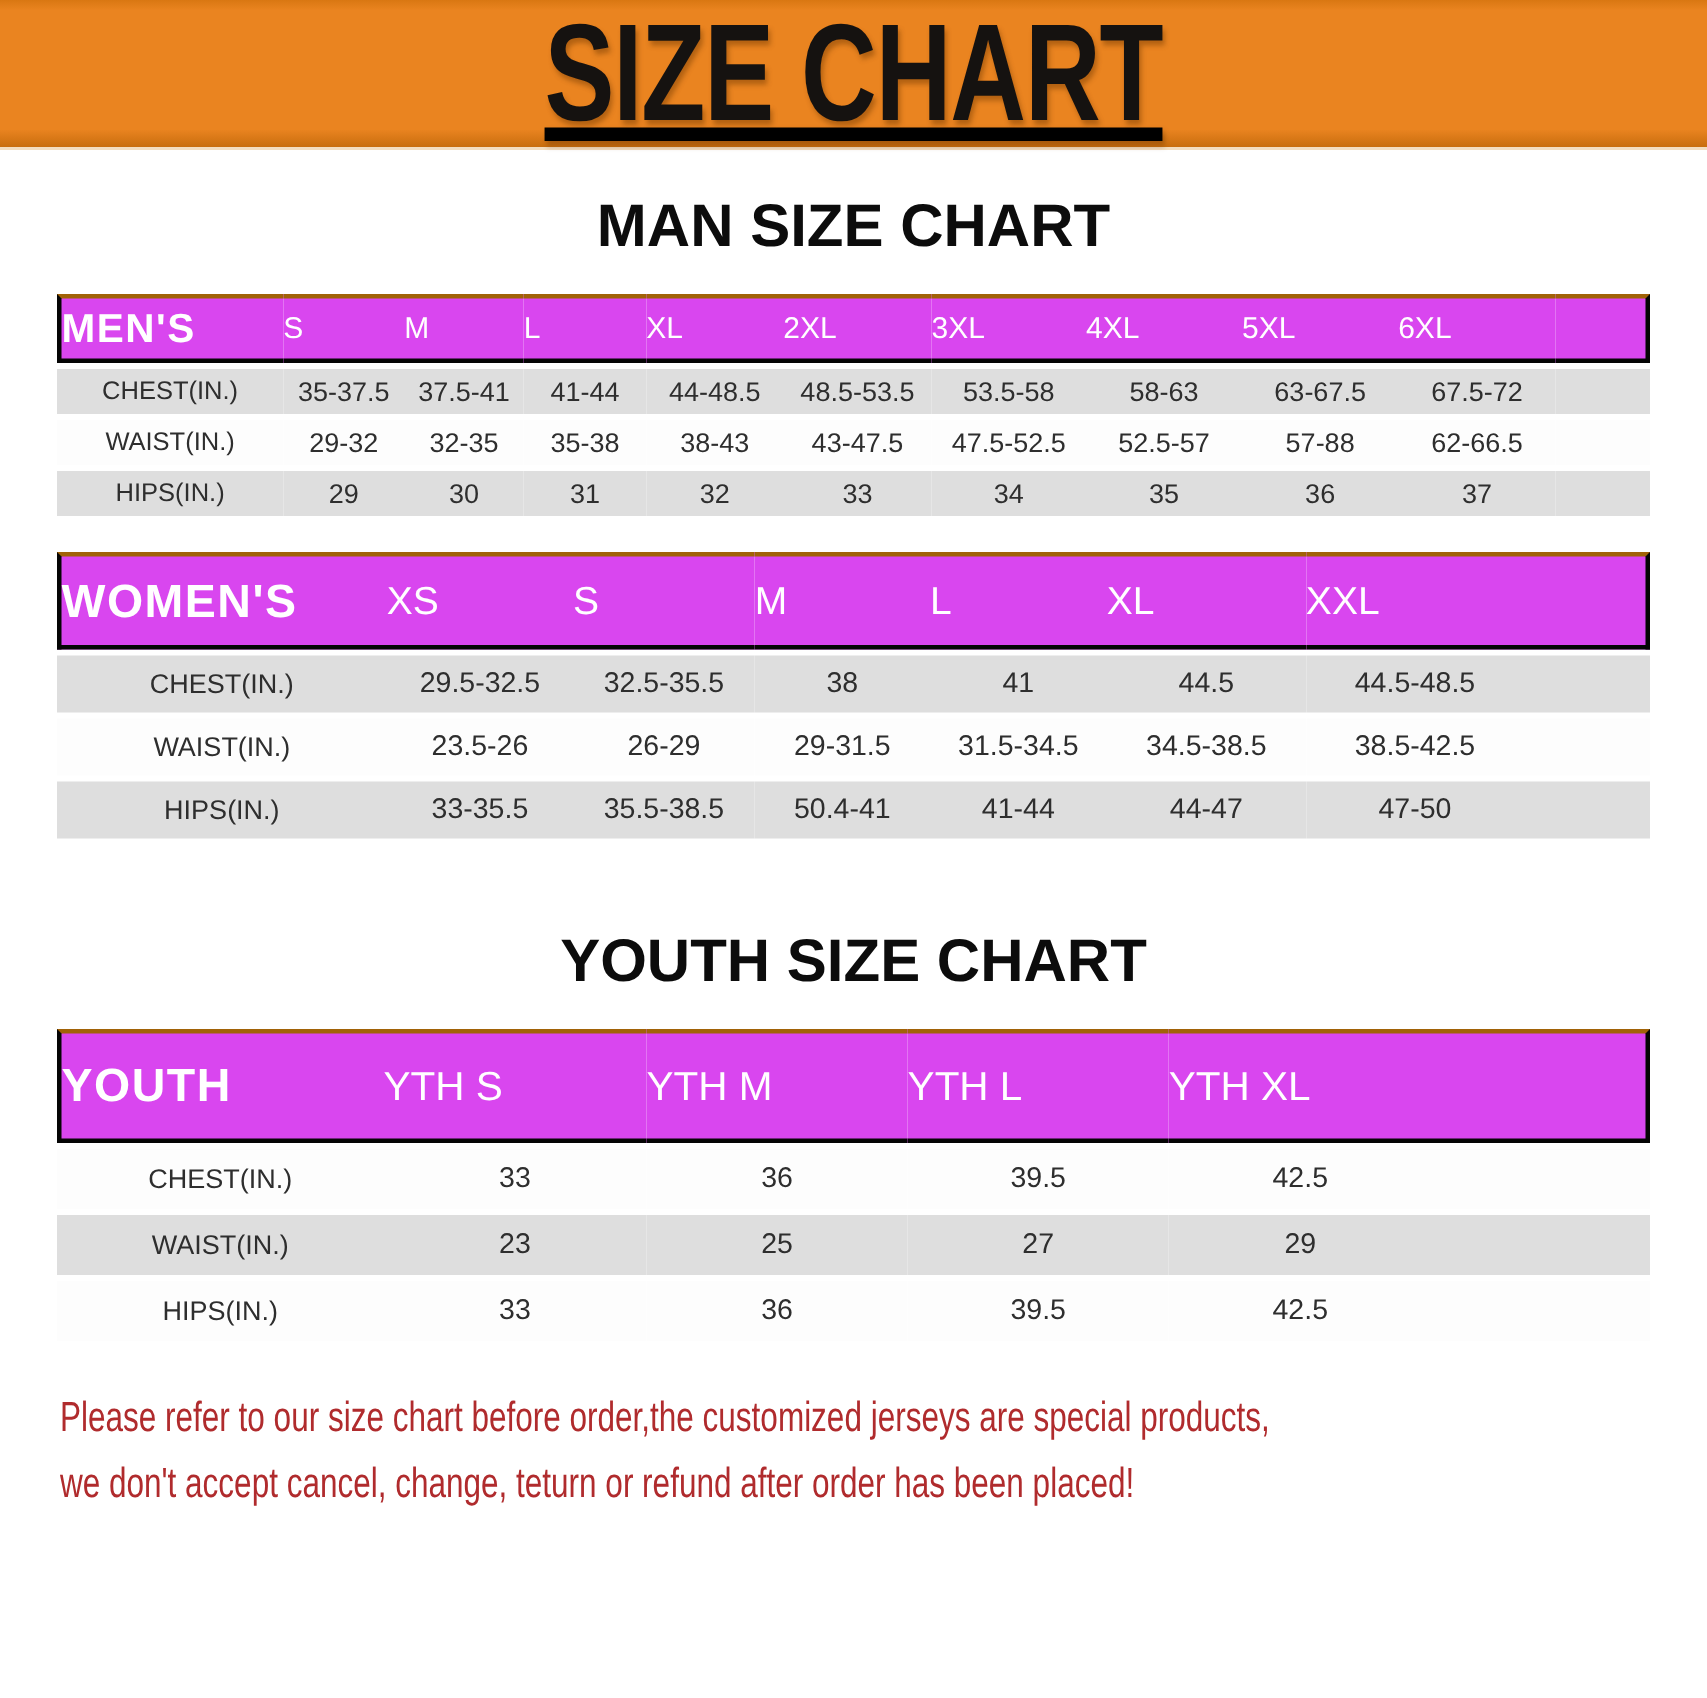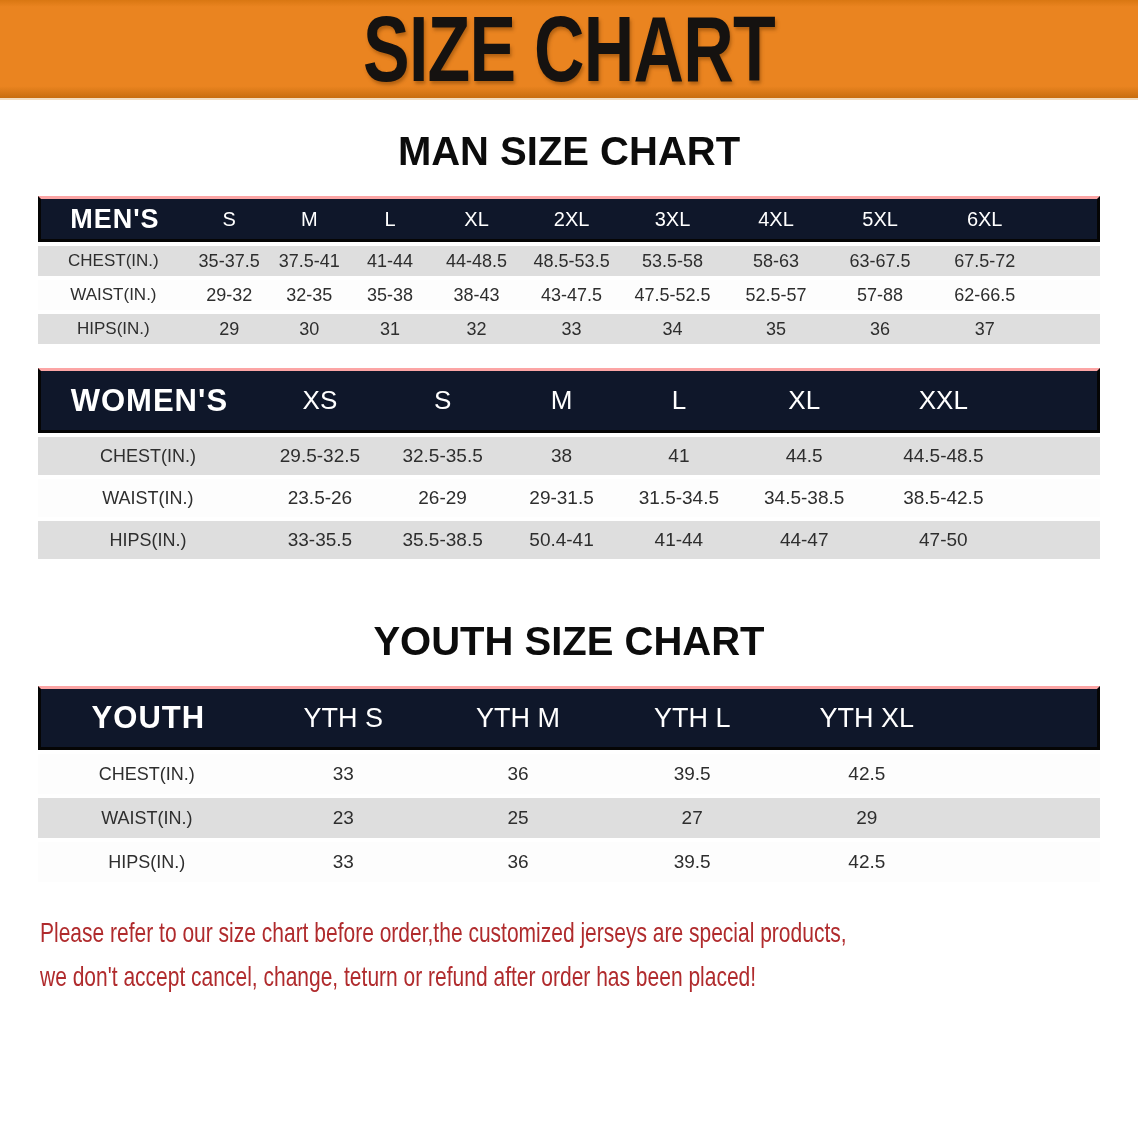--- a/index.html
+++ b/index.html
@@ -8,20 +8,21 @@
     width: 1138px; height: 1132px; background: #ffffff;
     overflow: hidden; position: relative;
   }
 
   
   .banner {
     height: 100px; width: 100%;
     background: linear-gradient(180deg, #d97712 0%, #ea8420 7%, #ea8420 88%, #c86d0e 100%);
     display: flex; align-items: center; justify-content: center;
     border-bottom: 2px solid #f3ddc0;
+    text-decoration: underline;
   }
   .banner-title {
     display: inline-block;
     font-size: 92px; font-weight: bold; color: #151210;
     letter-spacing: -1px; white-space: nowrap;
     transform: scaleX(0.76); transform-origin: center;
     text-shadow: 2px 3px 4px rgba(110, 55, 0, 0.45);
   }
 
   
@@ -33,22 +34,22 @@
   .h-women { margin-top: 33px; }
   .h-youth { margin-top: 53px; }
 
   
   .tbl-wrap { margin: 16px 38px 0 38px; }
   table.size-table {
     width: 100%; table-layout: fixed;
     border-collapse: separate; border-spacing: 0 4px;
   }
   .head-row td {
-    background: #0f172a; color: #ffffff; text-align: center;
-    border-top: 3px solid #fca5a5; border-bottom: 3px solid #050505;
+    background: #d946ef; color: #ffffff; text-align: left;
+    border-top: 3px solid #a16207; border-bottom: 3px solid #050505;
     white-space: nowrap; overflow: hidden;
   }
   .head-row td:first-child { border-left: 3px solid #050505; }
   .head-row td:last-child  { border-right: 3px solid #050505; }
   .group-label { font-weight: bold; letter-spacing: 1px; }
   .data-row td { text-align: center; color: #2e2e2e; white-space: nowrap; overflow: hidden; }
   .row-gray td  { background: #dedede; }
   .row-white td { background: #fdfdfd; }
   .row-label { color: #1f1f1f; }
 
@@ -56,21 +57,21 @@
   .men  .head-row td { height: 46px; font-size: 20px; }
   .men  .head-row .group-label { font-size: 27px; }
   .men  .data-row td { height: 30px; font-size: 18px; }
   .men  .data-row .row-label { font-size: 17px; }
   
   .women .head-row td { height: 65px; font-size: 26px; }
   .women .head-row .group-label { font-size: 31px; }
   .women .data-row td { height: 38px; font-size: 19px; }
   .women .data-row .row-label { font-size: 18px; }
   
-  .youth .head-row td { height: 64px; font-size: 27px; }
+  .youth .head-row td { height: 76px; font-size: 27px; }
   .youth .head-row .group-label { font-size: 31px; }
   .youth .data-row td { height: 40px; font-size: 19px; }
   .youth .data-row .row-label { font-size: 18px; }
 
   
   .footer-note {
     margin: 25px 30px 0 40px;
     color: #b02b2d; font-size: 28px; line-height: 44px; white-space: nowrap;
   }
   .footer-note .line {

